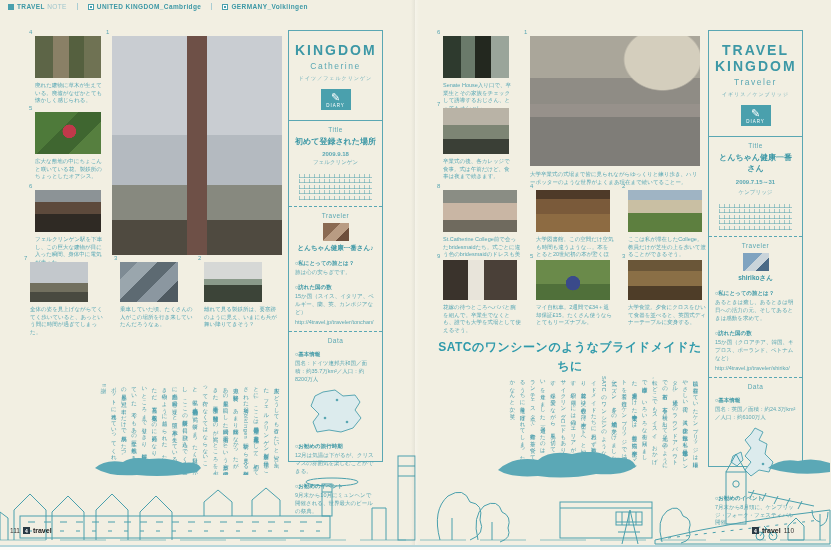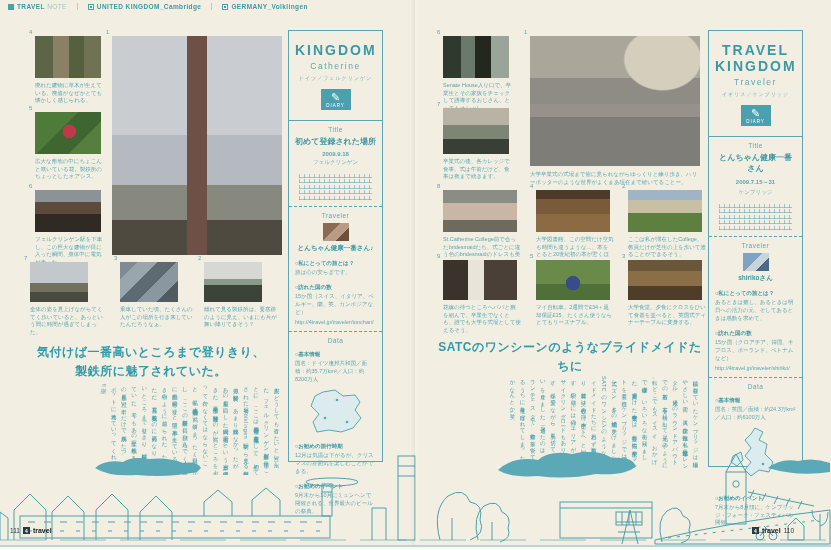--- a/index.html
+++ b/index.html
@@ -130,24 +130,20 @@
   <div class="cap abs" style="left:30px;top:306px;width:76px">全体の姿を見上げながらてくてく歩いていると、あっという間に時間が過ぎてしまった。</div>
 
   <div class="num abs" style="left:114px;top:255px">3</div>
   <div class="thumb ph-l3 abs" style="left:120px;top:262px;width:58px;height:40px"></div>
   <div class="cap abs" style="left:120px;top:306px;width:76px">乗車していた頃、たくさんの人がこの場所を行き来していたんだろうなぁ。</div>
 
   <div class="num abs" style="left:198px;top:255px">2</div>
   <div class="thumb ph-l2 abs" style="left:204px;top:262px;width:58px;height:40px"></div>
   <div class="cap abs" style="left:204px;top:306px;width:76px">離れて見る製鉄所は、要塞跡のように見え、いまにも兵が舞い降りてきそう？</div>
 
-  <div class="headline abs" style="left:20px;top:343px;width:262px">
-    <span>気付けば一番高いところまで登りきり、</span><br>
-    <span>製鉄所に魅了されていた。</span>
-  </div>
 
   <div class="vbody abs" style="left:25px;top:383px;width:257px;height:92px">主人がどうしても行きたいと言い出した、フェルクリンゲン製鉄所を目指すことに。ここは旧世界遺産の産業文化遺産として、初めて登録された場所。Völklingen駅前から見える製鉄所は力強く格好良い。あまり興味がなかったが、あの風景を目にした瞬間、「工場萌え」という言葉が理解できた。工場見学で一番難関なのが高いところを上がって行かなくてはならないこと。私は人一倍高所恐怖症で高い所はまったく駄目。しかし、ここの製鉄所は目に飛び込んでくる全てに感動！一瞬目を疑うと頭上に草木が生えている風景は、生き物のように感じられた。ただ、ただ、写真を一枚一枚撮るのに必死になり、気付けば一番高いところまで登りきり、製鉄所に魅了されていた。今でもあの巨大な敷地にある巨大な製鉄所の風景を思い出すだけで鳥肌がたつ。素敵なスポットに連れていってくれた主人に感謝!!</div>
 
   <div class="col abs" style="left:288px;top:30px;width:95px;height:432px">
     <div class="seg">
       <div class="country">KINGDOM</div>
       <div class="city">Catherine</div>
       <div class="jpsub">ドイツ／フェルクリンゲン</div>
       <div class="diary">
         <span class="pen">✎</span>

